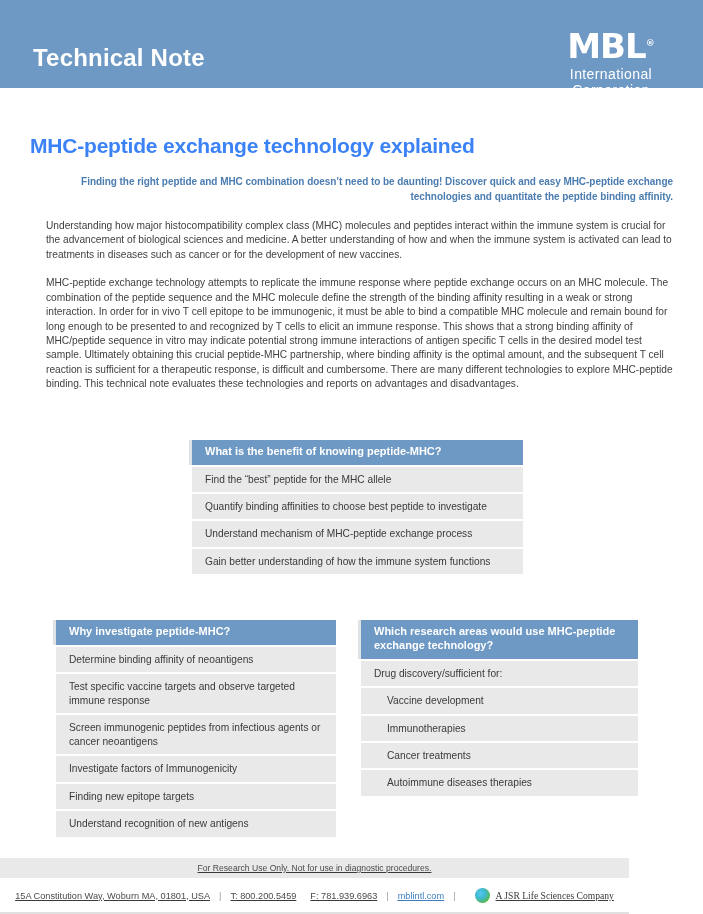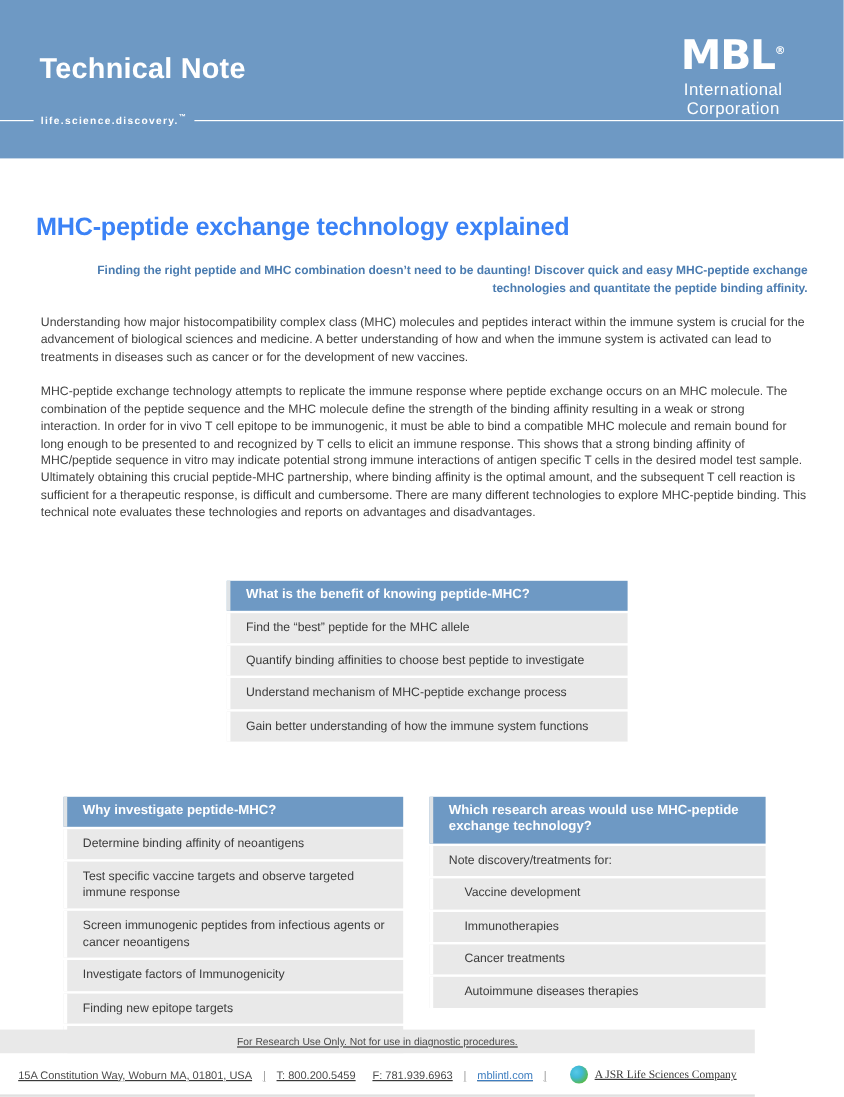--- a/index.html
+++ b/index.html
@@ -13,21 +13,21 @@
     font-family: "Liberation Sans", sans-serif;
     color: #3a3a3a;
     position: relative;
     overflow: hidden;
   }
 
   
   .header {
     position: relative;
     width: 703px;
-    height: 132px;
+    height: 88px;
     background: #6e99c4;
     overflow: hidden;
   }
   .header-title {
     position: absolute;
     left: 33px;
     top: 44px;
     font-size: 24px;
     font-weight: bold;
     color: #ffffff;
@@ -105,21 +105,21 @@
   .doc-subtitle {
     margin: 17px 0 0 0;
     font-size: 10px;
     font-weight: bold;
     color: #4b7cb0;
     line-height: 1.48;
     letter-spacing: -0.05px;
     text-align: right;
   }
   .para {
-    margin: 14px 0 0 4px;
+    margin: 14px 0 0 16px;
     font-size: 10.2px;
     line-height: 1.42;
     color: #3f3f3f;
     text-align: left;
   }
 
   
   .box {
     background: #ffffff;
   }
@@ -248,21 +248,21 @@
       <div class="box-row">Determine binding affinity of neoantigens</div>
       <div class="box-row">Test specific vaccine targets and observe targeted immune response</div>
       <div class="box-row">Screen immunogenic peptides from infectious agents or cancer neoantigens</div>
       <div class="box-row">Investigate factors of Immunogenicity</div>
       <div class="box-row">Finding new epitope targets</div>
       <div class="box-row">Understand recognition of new antigens</div>
     </div>
 
     <div class="box col-right">
       <div class="box-header">Which research areas would use MHC-peptide exchange technology?</div>
-      <div class="box-row">Note discovery/treatments for:</div>
+      <div class="box-row">Drug discovery/sufficient for:</div>
       <div class="box-row indent">Vaccine development</div>
       <div class="box-row indent">Immunotherapies</div>
       <div class="box-row indent">Cancer treatments</div>
       <div class="box-row indent">Autoimmune diseases therapies</div>
     </div>
 
   </div>
 </div>
 
 <div class="footer">

